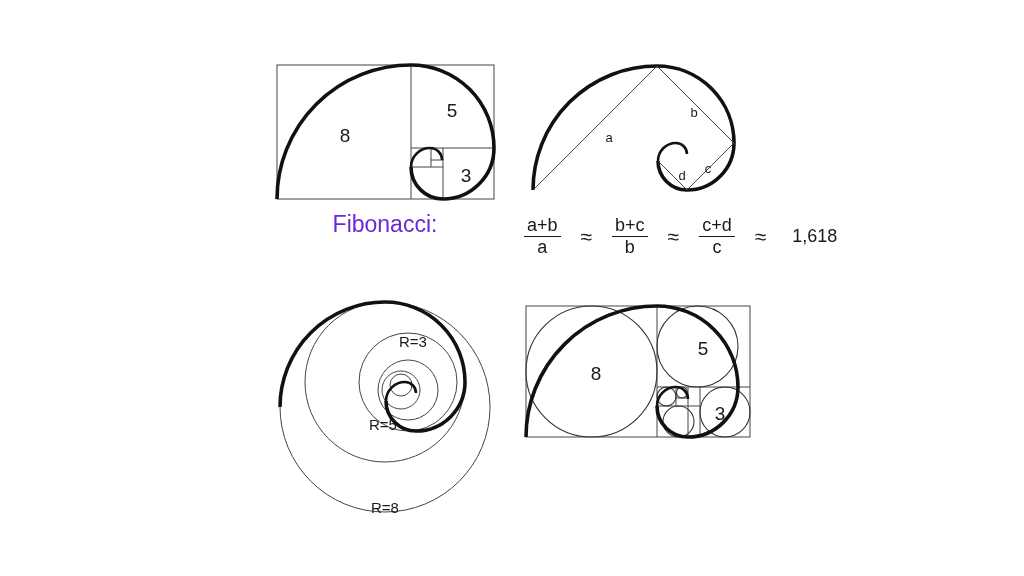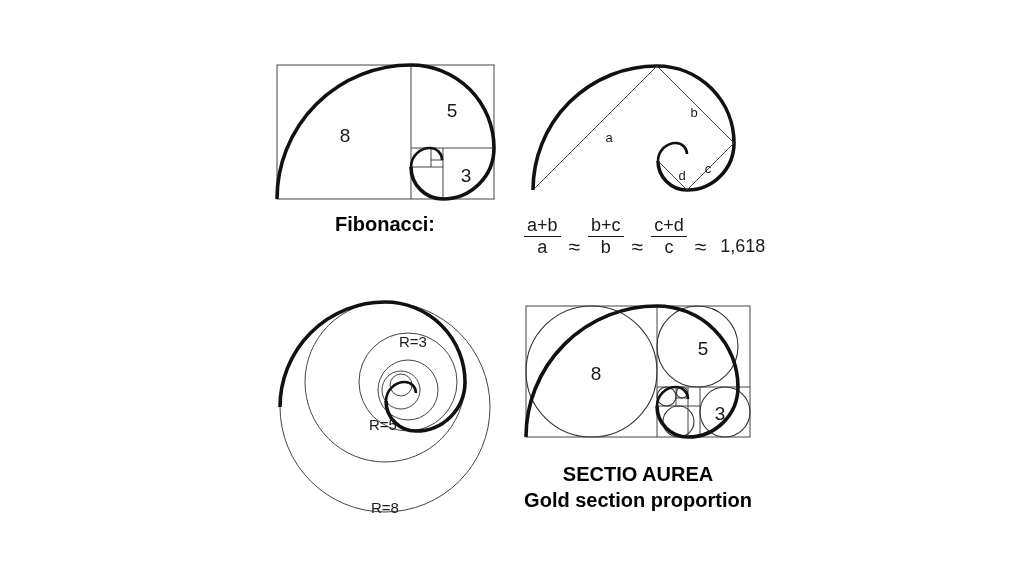--- a/index.html
+++ b/index.html
@@ -37,33 +37,33 @@
   }
   .rlbl {
     font-family: "Liberation Sans", sans-serif;
     font-size: 15px;
     fill: #1a1a1a;
   }
   .caption {
     position: absolute;
     text-align: center;
     font-family: "Liberation Sans", sans-serif;
-    font-size: 20px;
+    font-size: 23px;
     line-height: 26px;
-    color: #000000;
+    color: #6d28d9;
     white-space: nowrap;
-    font-weight: bold;
   }
   .formula {
     position: absolute;
     display: flex;
-    align-items: flex-end;
+    align-items: center;
     font-family: "Liberation Sans", sans-serif;
     font-size: 18px;
     color: #1a1a1a;
+    gap: 12px;
   }
   .frac {
     display: inline-flex;
     flex-direction: column;
     align-items: center;
     line-height: 1.05;
     margin: 0 2px;
   }
   .frac .top {
     padding: 0 3px 1px 3px;
@@ -205,18 +205,14 @@
     <path class="thick" d="M 738 387 A 50 50 0 0 1 688 437"></path>
     <path class="thick" d="M 688 437 A 31 31 0 0 1 657 406"></path>
     <path class="thickS" d="M 657 406 A 19 19 0 0 1 676 387"></path>
     <path class="thickS" d="M 676 387 A 12 12 0 0 1 688 399"></path>
 
     <text class="num" text-anchor="middle" x="596" y="380">8</text>
     <text class="num" text-anchor="middle" x="703" y="355">5</text>
     <text class="num" text-anchor="middle" x="720" y="420">3</text>
   </svg>
 
-  <div class="caption" style="left:518px; top:461px; width:240px;">
-    <div>SECTIO AUREA</div>
-    <div>Gold section proportion</div>
-  </div>
 
 </div>
 
 </body></html>

